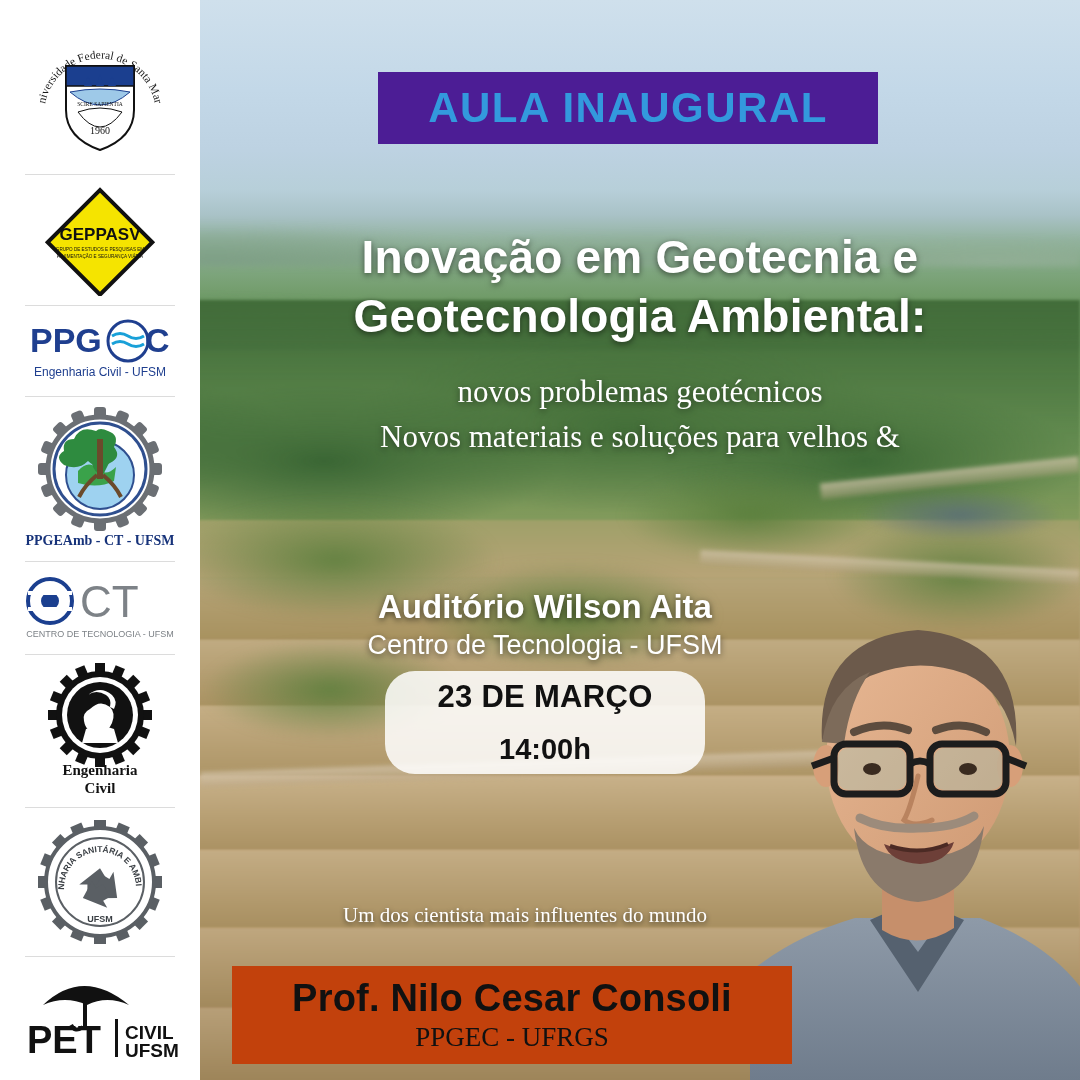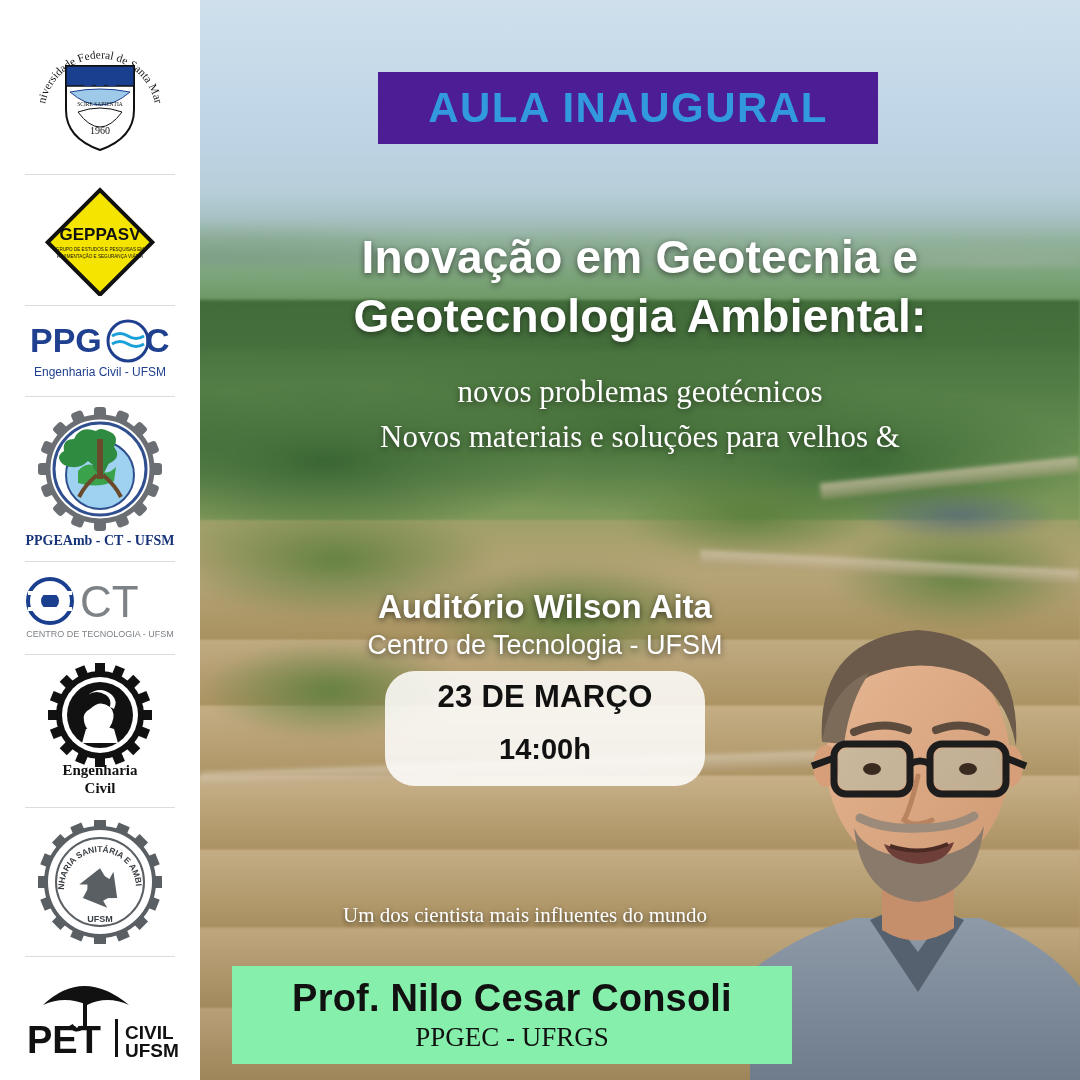--- a/index.html
+++ b/index.html
@@ -175,21 +175,21 @@
     color: #ffffff;
     font-size: 27px;
     margin-top: 4px;
     text-shadow: 0 2px 6px rgba(0,0,0,.6);
   }
   .date-pill {
     margin: 10px auto 0 auto;
     width: 320px;
     background: rgba(255,255,255,.85);
     border-radius: 30px;
-    padding: 8px 0 20px 0;
+    padding: 8px 0 8px 0;
     color: #111111;
   }
   .date-pill .d1 { font-size: 31px; font-weight: bold; letter-spacing: .3px; }
   .date-pill .d2 { font-size: 29px; font-weight: bold; margin-top: 18px; }
 
   
   .speaker-note {
     position: absolute;
     left: 200px; top: 900px; width: 650px;
     text-align: center;
@@ -197,21 +197,21 @@
     color: #ffffff;
     font-family: "Liberation Serif", serif;
     font-size: 21px;
     line-height: 1.5;
     text-shadow: 0 2px 5px rgba(0,0,0,.6);
   }
   .speaker-band {
     position: absolute;
     left: 232px; top: 966px;
     width: 560px; height: 98px;
-    background: #86efac;
+    background: #c2410c;
     z-index: 6;
     display: flex; flex-direction: column;
     align-items: center; justify-content: center;
   }
   .speaker-name {
     color: #111111;
     font-size: 38px;
     font-weight: bold;
     letter-spacing: .2px;
   }

